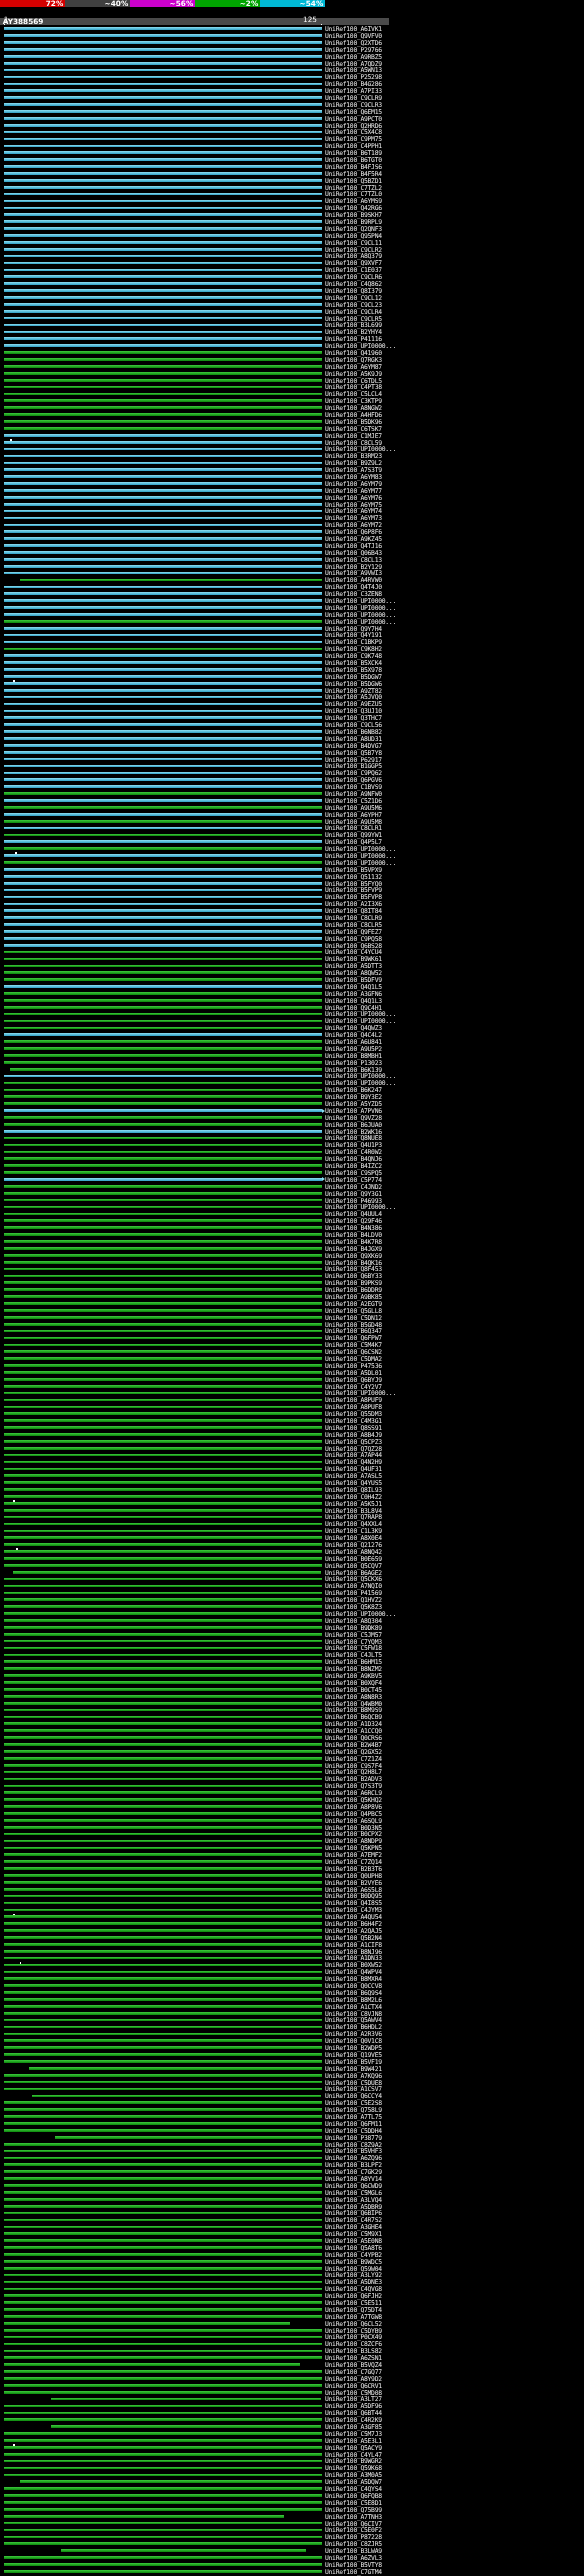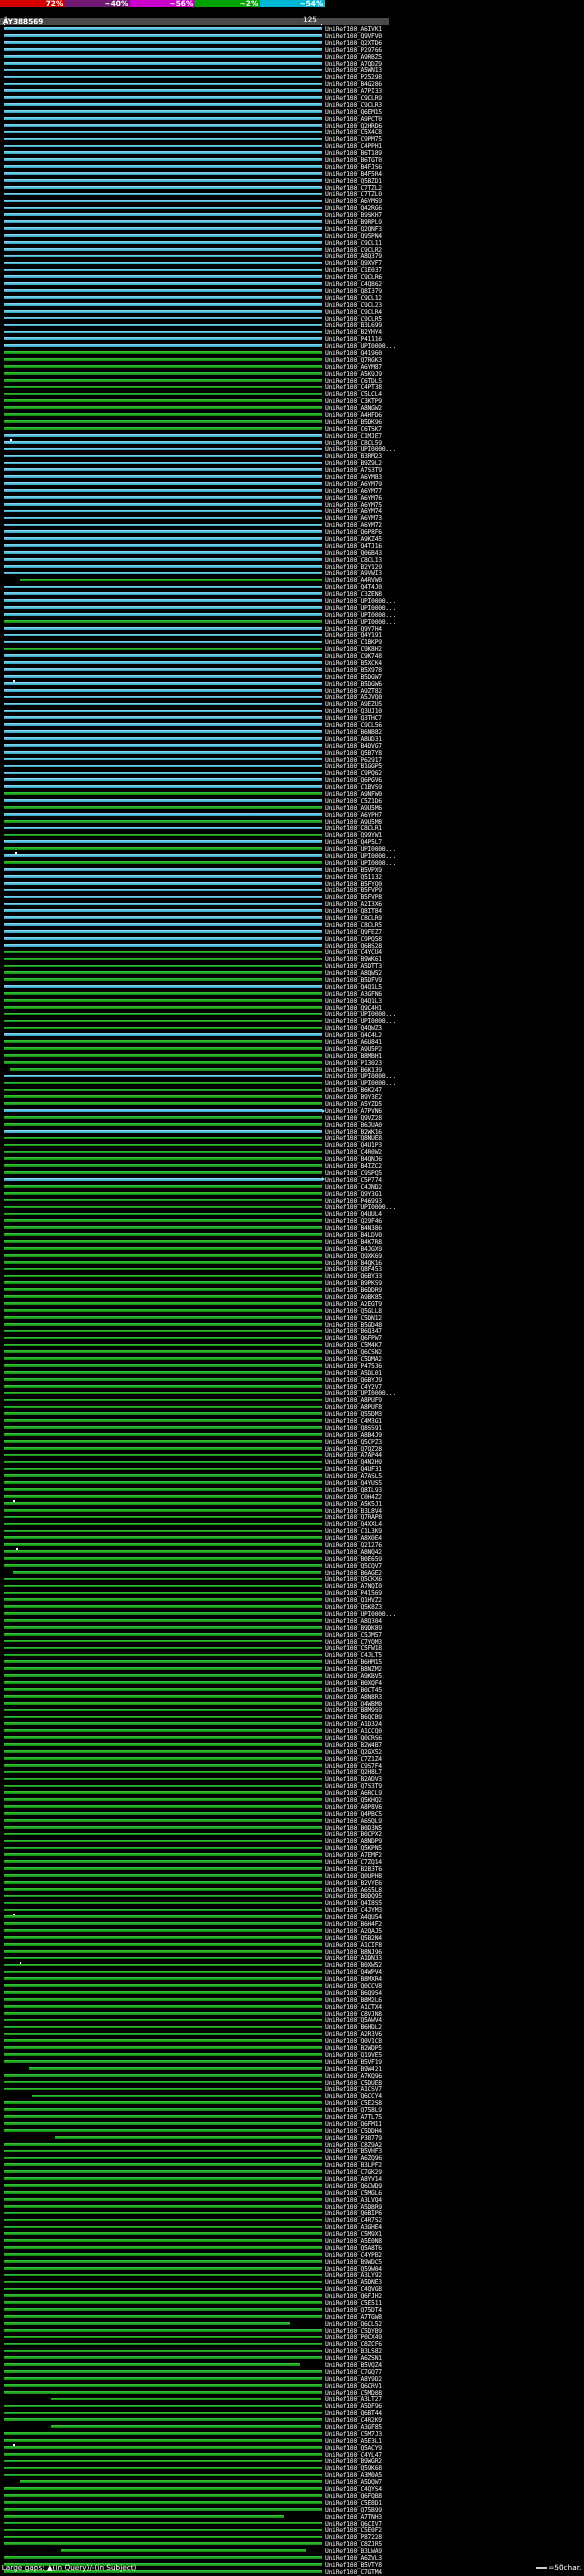--- a/index.html
+++ b/index.html
@@ -43,21 +43,21 @@
 </style>
 </head>
 <body>
 
 <div id="screen">
 
   <div class="scalebar">
       <div class="seg" style="background: rgb(212, 0, 0);">
         <span>72%</span>
       </div>
-      <div class="seg" style="background: #701a75;">
+      <div class="seg" style="background: #404040;">
         <span>~40%</span>
       </div>
       <div class="seg" style="background: rgb(204, 0, 204);">
         <span>~56%</span>
       </div>
       <div class="seg" style="background: rgb(0, 164, 0);">
         <span>~2%</span>
       </div>
       <div class="seg" style="background: rgb(0, 184, 212);">
         <span>~54%</span>
@@ -1561,19 +1561,15 @@
       <div class="row">
         <div class="bar g" style="left: 3.7px; width: 318px;"></div>
         <div class="lab">UniRef100_B5VTY8</div>
       </div>
       <div class="row">
         <div class="bar g" style="left: 3.7px; width: 318px;"></div>
         <div class="lab">UniRef100_C7GTM4</div>
       </div>
     </div>
 
-  <div class="legend">
-    <span class="ll">Large gaps: ▲(in Query)/-(in Subject)</span>
-    <span class="lr"><span class="scaleline"></span><span>=50char.</span></span>
-  </div>
 
 </div>
 
 
 </body></html>

